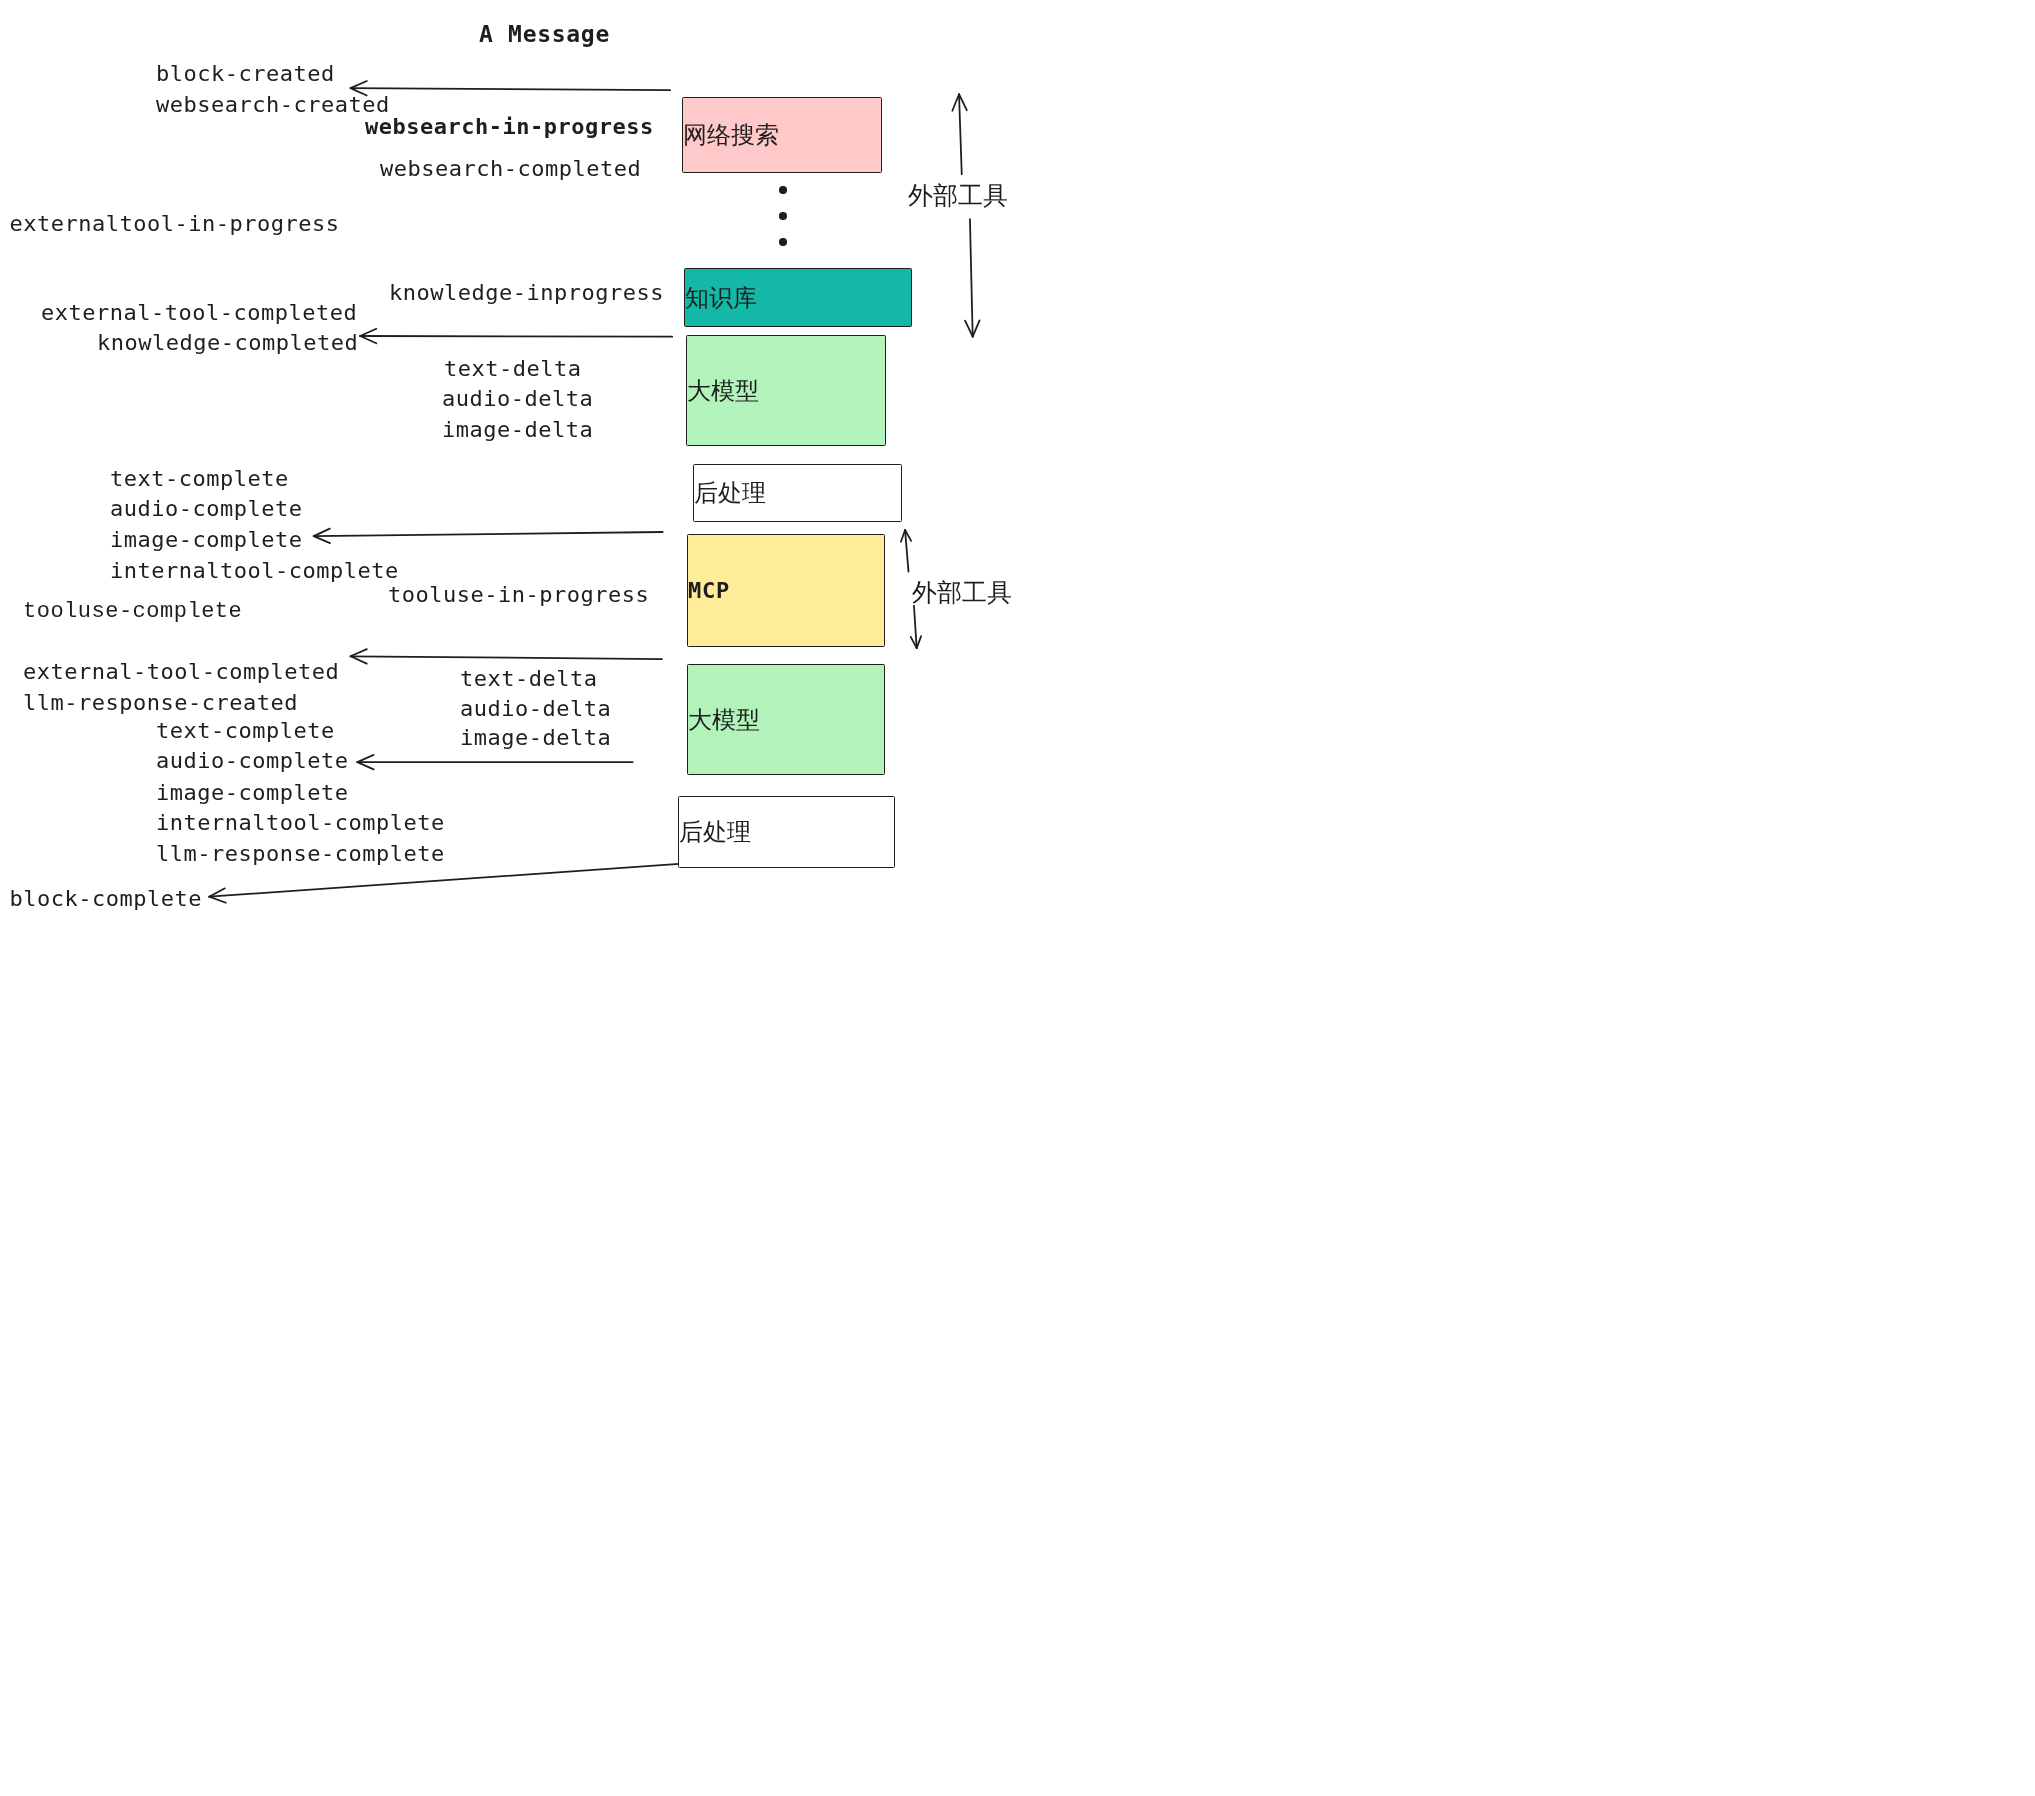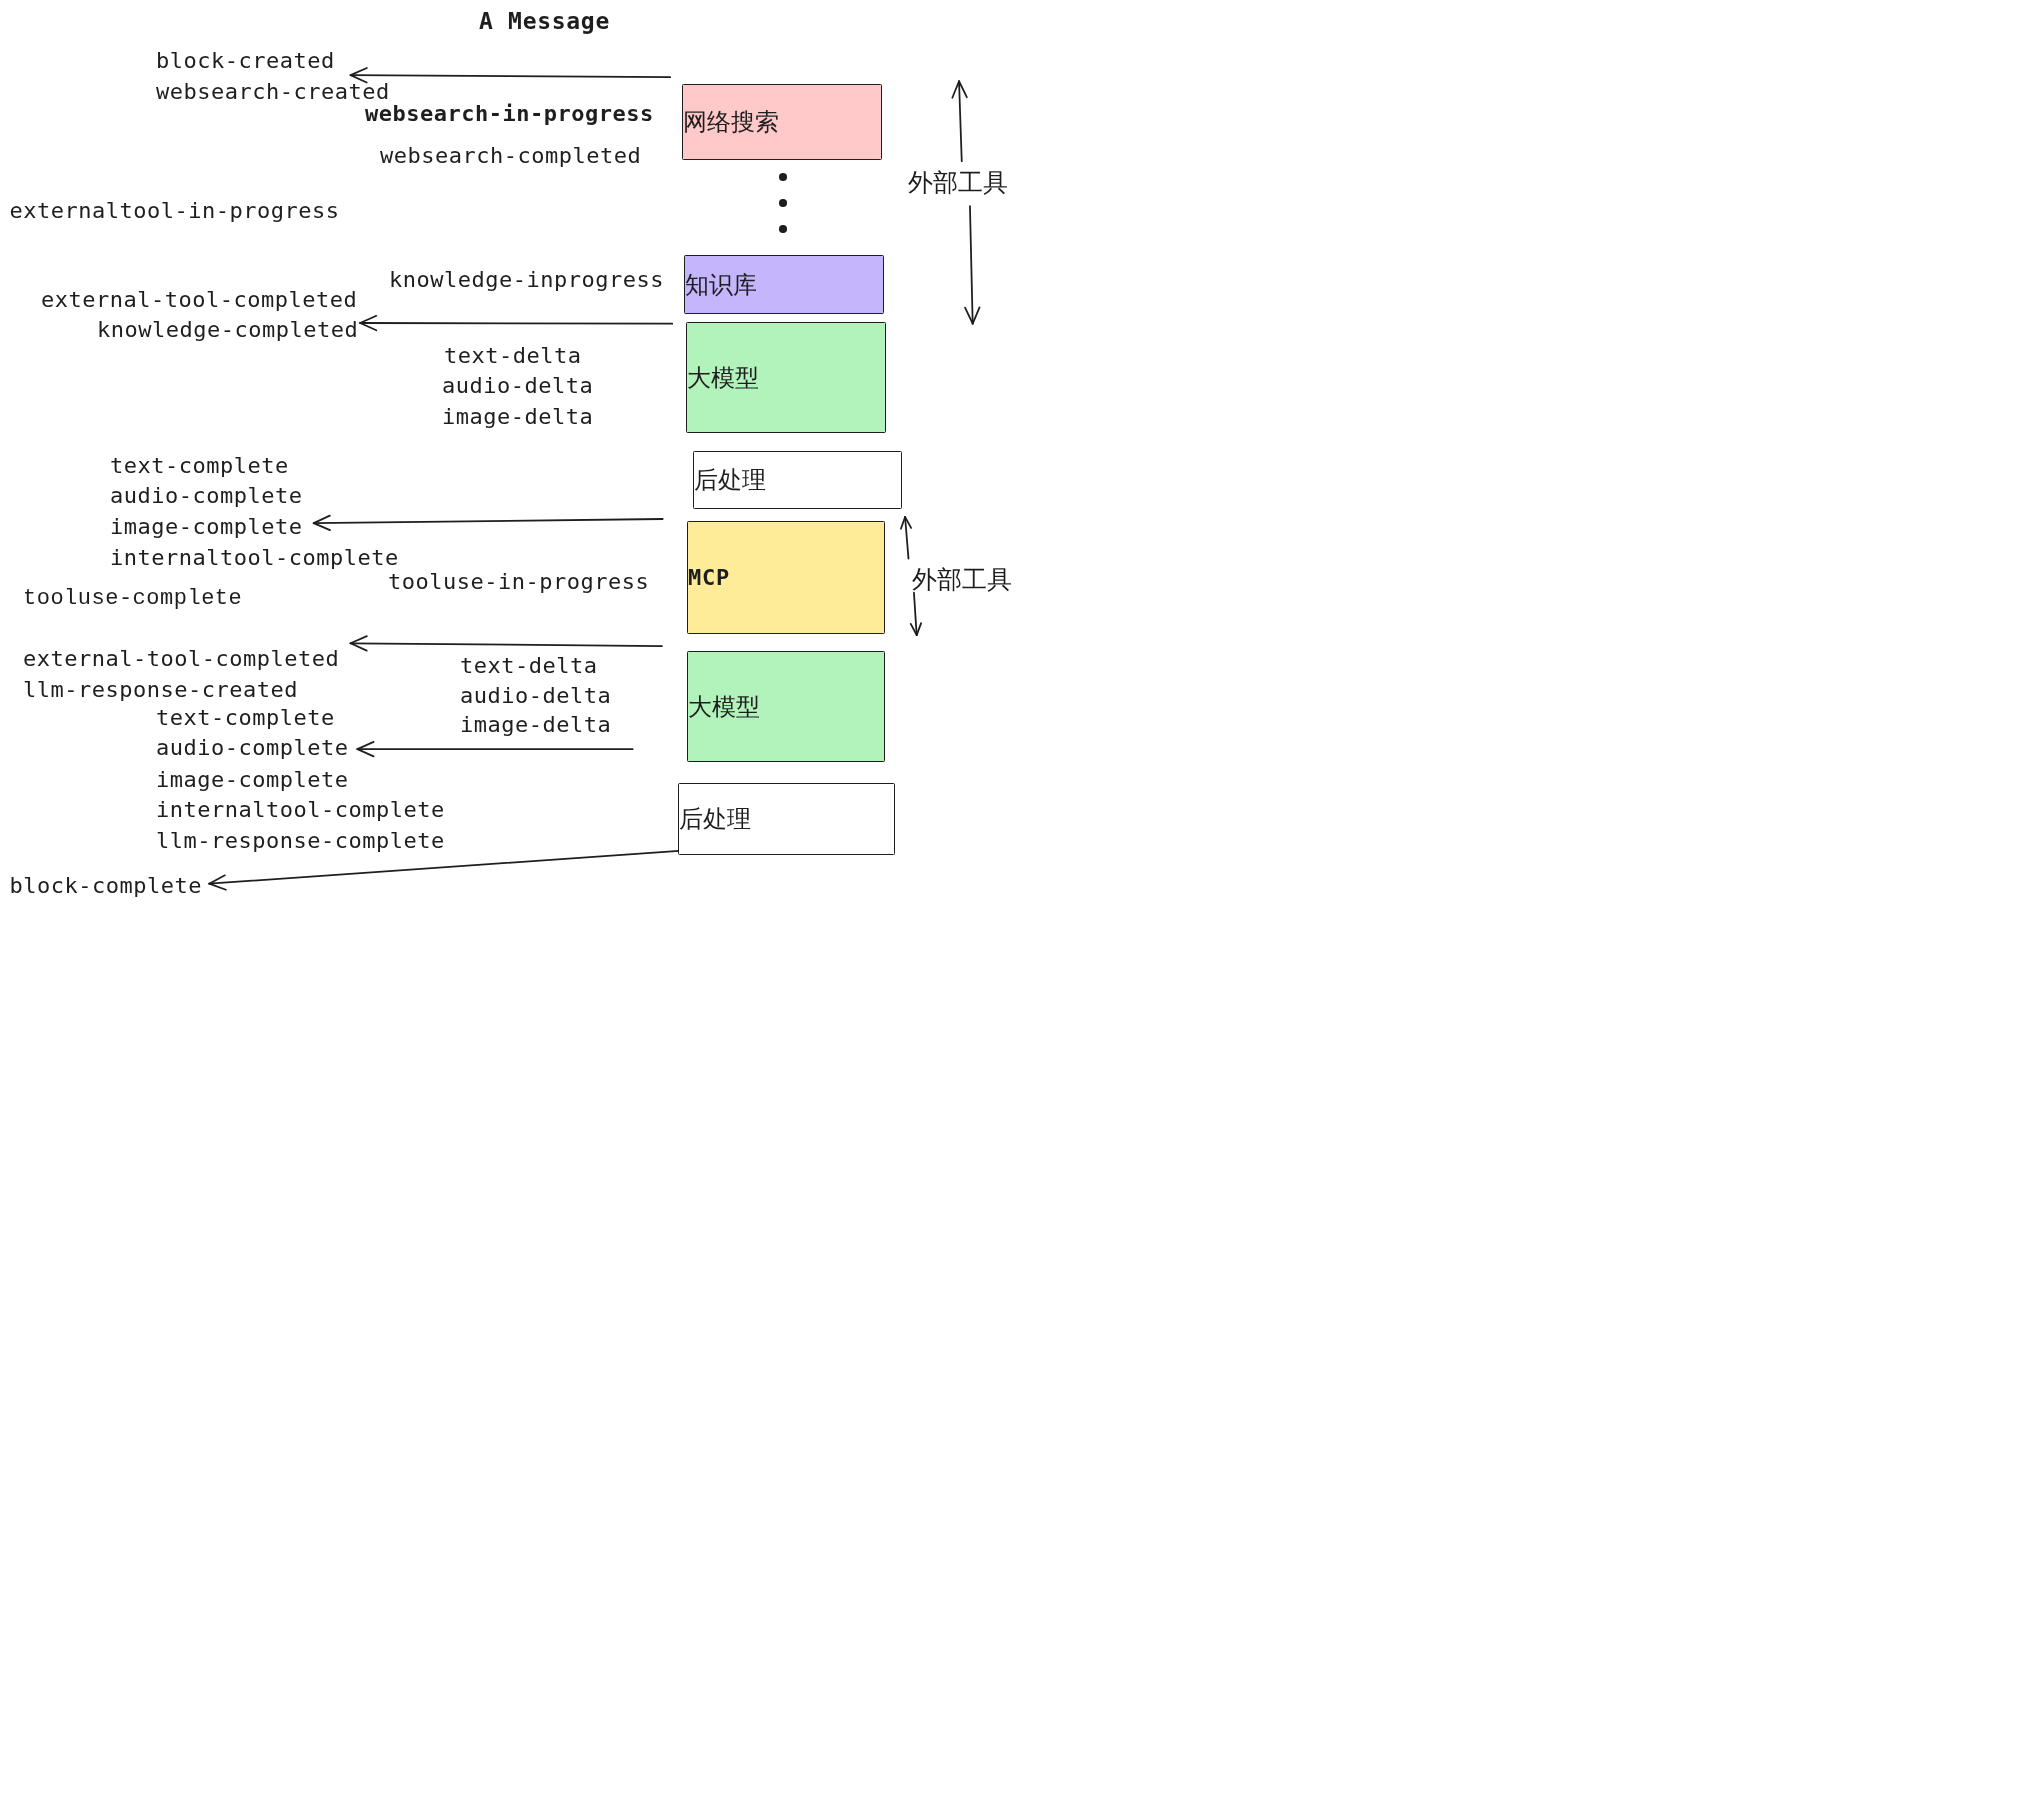--- a/index.html
+++ b/index.html
@@ -3,20 +3,21 @@
 <meta charset="utf-8">
 <style>
   html,body{margin:0;padding:0;background:#ffffff;}
   #canvas{
     position:relative;
     width:1018px;height:898px;
     background:#ffffff;
     overflow:hidden;
     font-family:"DejaVu Sans Mono", monospace;
     color:#1e1e1e;
+    margin-top:13px;
   }
   #arrows{position:absolute;left:0;top:0;z-index:1;}
   #arrows line{stroke:#1e1e1e;stroke-width:2.6;fill:none;stroke-linecap:round;}
   #title{
     position:absolute;left:479px;top:8.2px;z-index:2;
     font:bold 23px "DejaVu Sans Mono", monospace;
     white-space:nowrap;letter-spacing:0.7px;
   }
   .event{
     position:absolute;z-index:2;
@@ -102,21 +103,21 @@
       <g>
         <line x1="1338" y1="868" x2="1342" y2="930"></line>
         <line x1="1342" y1="930" x2="1333.3199488447171" y2="913.5058582538626"></line>
         <line x1="1342" y1="930" x2="1348.4886376985332" y2="912.5272331665196"></line>
       </g>
     </svg>
   <div id="title">A Message</div>
 <div class="box" style="left: 682px; top: 84px; width: 200px; height: 76px; background: rgb(255, 201, 201);">
       <span>网络搜索</span>
     </div>
-    <div class="box" style="left: 684px; top: 255px; width: 200px; height: 59px; background: #c4b5fd;">
+    <div class="box" style="left: 684px; top: 255px; width: 228px; height: 59px; background: #14b8a6;">
       <span>知识库</span>
     </div>
     <div class="box" style="left: 686px; top: 322px; width: 200px; height: 111px; background: rgb(178, 242, 187);">
       <span>大模型</span>
     </div>
     <div class="box" style="left: 693px; top: 451px; width: 209px; height: 58px; background: rgb(255, 255, 255);">
       <span>后处理</span>
     </div>
     <div class="box mono" style="left: 687px; top: 521px; width: 198px; height: 113px; background: rgb(255, 236, 153);">
       <span>MCP</span>

